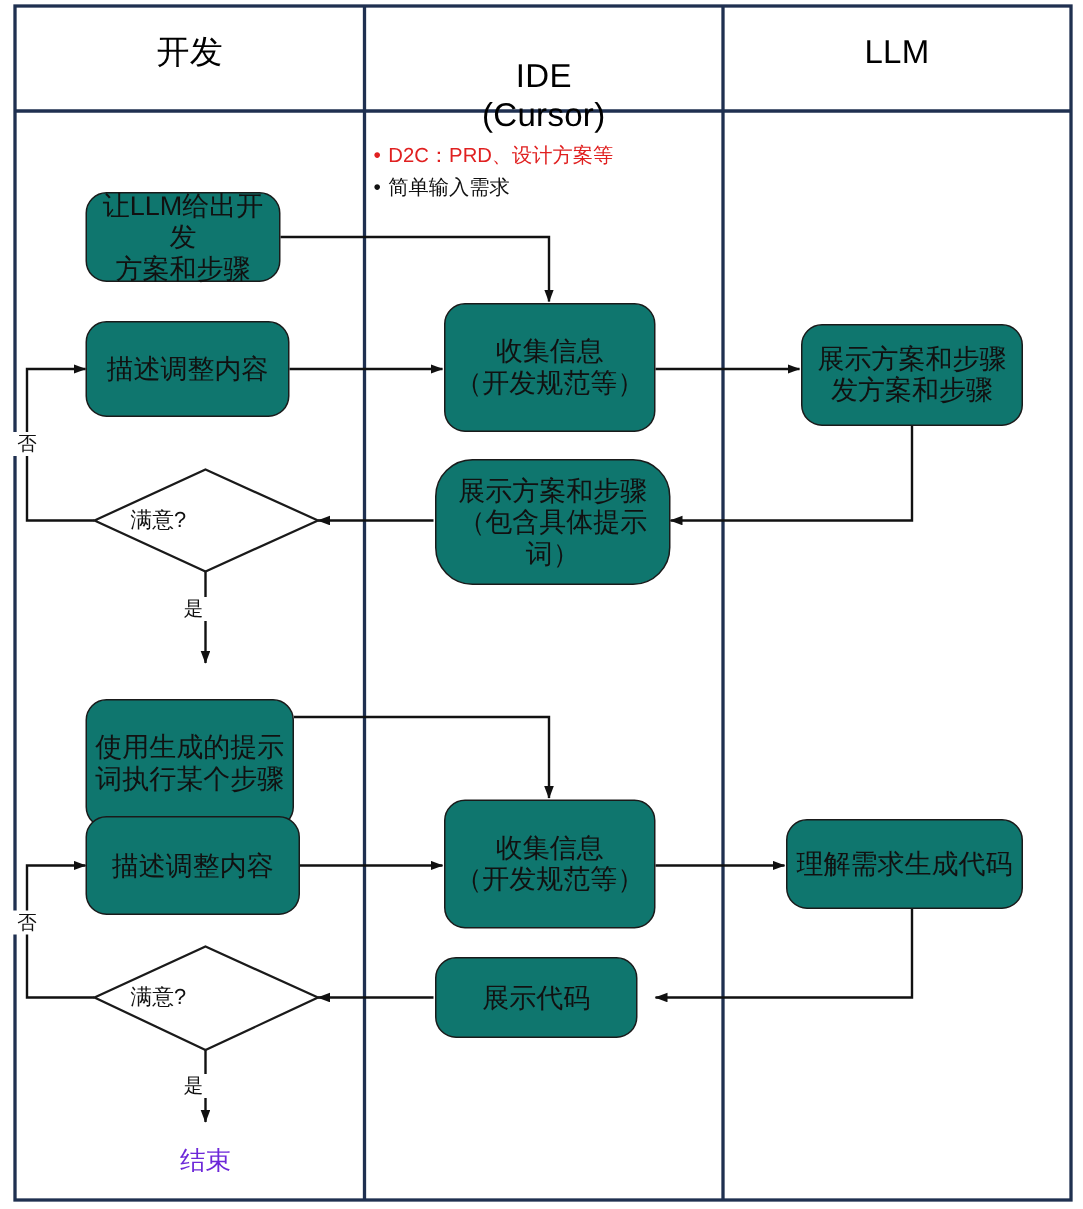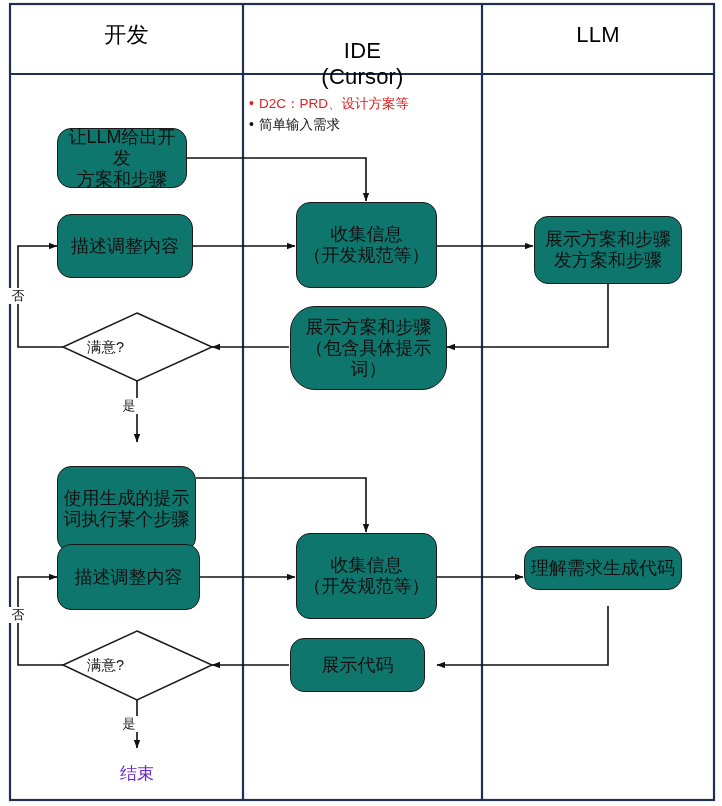--- a/index.html
+++ b/index.html
@@ -201,21 +201,21 @@
 
   <div class="node" style="left:57px; top:544px; width:143px; height:66px;">
     <span class="node-text">描述调整内容</span>
   </div>
 
   <div class="node" style="left:296px; top:533px; width:141px; height:86px;">
     <span class="node-text">收集信息
 （开发规范等）</span>
   </div>
 
-  <div class="node" style="left:524px; top:546px; width:158px; height:44px;">
+  <div class="node" style="left:524px; top:546px; width:158px; height:60px;">
     <span class="node-text">理解需求生成代码</span>
   </div>
 
   <div class="node" style="left:290px; top:638px; width:135px; height:54px;">
     <span class="node-text">展示代码</span>
   </div>
 
   <div class="diamond-label" style="left:87px; top:655px; width:100px;">满意?</div>
 
   <div class="terminal-label" style="left:97px; top:763px; width:80px;">结束</div>

